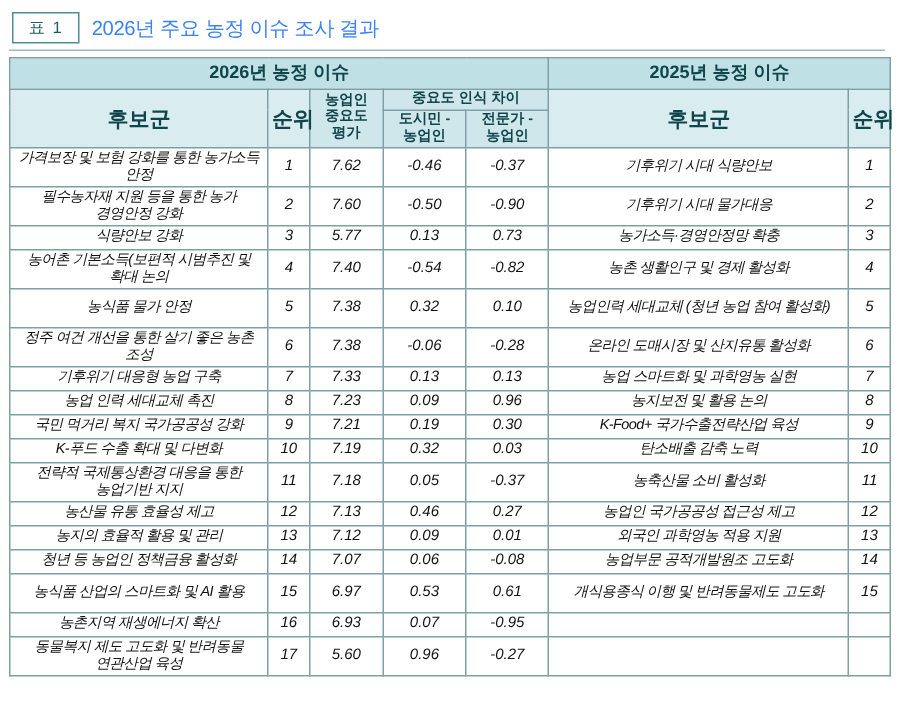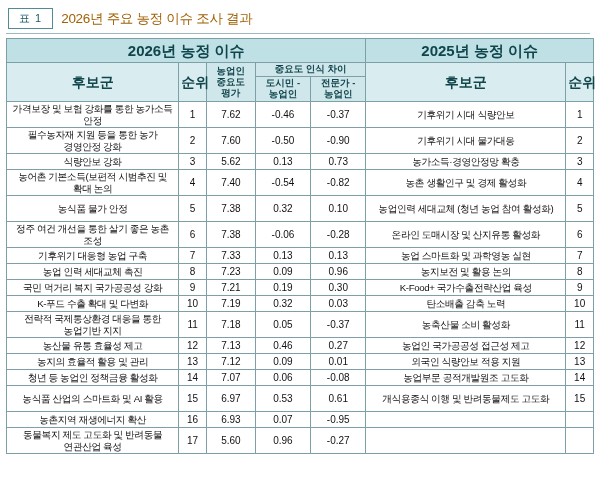--- a/index.html
+++ b/index.html
@@ -27,21 +27,21 @@
     border: 1px solid #4e8d96;
     color: #1b5b63;
     font-size: 11px;
     padding: 2px 10px;
     letter-spacing: 1px;
     white-space: nowrap;
     background: #ffffff;
   }
   .title-text {
     font-size: 13.5px;
-    color: #a16207;
+    color: #3b82f6;
     font-weight: normal;
     letter-spacing: -0.3px;
   }
   
   table.main {
     border-collapse: collapse;
     width: 588px;
     table-layout: fixed;
     font-size: 10px;
     color: #111;
@@ -55,35 +55,35 @@
     word-break: keep-all;
   }
   thead th {
     background: #d9ecef;
     font-weight: bold;
     font-size: 14px;
     color: #10454c;
   }
   thead th.group-hd {
     background: #bfe0e5;
-    font-size: 15px;
+    font-size: 12px;
     padding: 3px 2px;
   }
   thead th.sub-teal {
     background: #cfe7eb;
     font-size: 9.5px;
   }
   td.name {
     text-align: center;
     font-size: 9.7px;
     padding: 2px 3px;
     letter-spacing: -0.4px;
   }
   td.num { font-size: 10px; }
-  tbody tr { height: 16px; }
+  tbody tr { height: 16px; font-style: italic; }
   tbody tr.tall { height: 26px; }
   .c-rank   { width: 26px; }
   .c-score  { width: 46px; }
   .c-gap    { width: 52px; }
   .c-name25 { width: 188px; }
   .c-name26 { width: 162px; }
   
   .notes {
     margin-top: 4px;
     font-size: 9.5px;
@@ -145,21 +145,21 @@
           <td class="num">2</td>
           <td class="num">7.60</td>
           <td class="num">-0.50</td>
           <td class="num">-0.90</td>
           <td class="name">기후위기 시대 물가대응</td>
           <td class="num">2</td>
         </tr>
         <tr class="">
           <td class="name">식량안보 강화</td>
           <td class="num">3</td>
-          <td class="num">5.62</td>
+          <td class="num">5.77</td>
           <td class="num">0.13</td>
           <td class="num">0.73</td>
           <td class="name">농가소득·경영안정망 확충</td>
           <td class="num">3</td>
         </tr>
         <tr class="tall">
           <td class="name">농어촌 기본소득(보편적 시범추진 및 확대 논의</td>
           <td class="num">4</td>
           <td class="num">7.40</td>
           <td class="num">-0.54</td>
@@ -238,21 +238,21 @@
           <td class="num">0.27</td>
           <td class="name">농업인 국가공공성 접근성 제고</td>
           <td class="num">12</td>
         </tr>
         <tr class="">
           <td class="name">농지의 효율적 활용 및 관리</td>
           <td class="num">13</td>
           <td class="num">7.12</td>
           <td class="num">0.09</td>
           <td class="num">0.01</td>
-          <td class="name">외국인 식량안보 적용 지원</td>
+          <td class="name">외국인 과학영농 적용 지원</td>
           <td class="num">13</td>
         </tr>
         <tr class="">
           <td class="name">청년 등 농업인 정책금융 활성화</td>
           <td class="num">14</td>
           <td class="num">7.07</td>
           <td class="num">0.06</td>
           <td class="num">-0.08</td>
           <td class="name">농업부문 공적개발원조 고도화</td>
           <td class="num">14</td>

